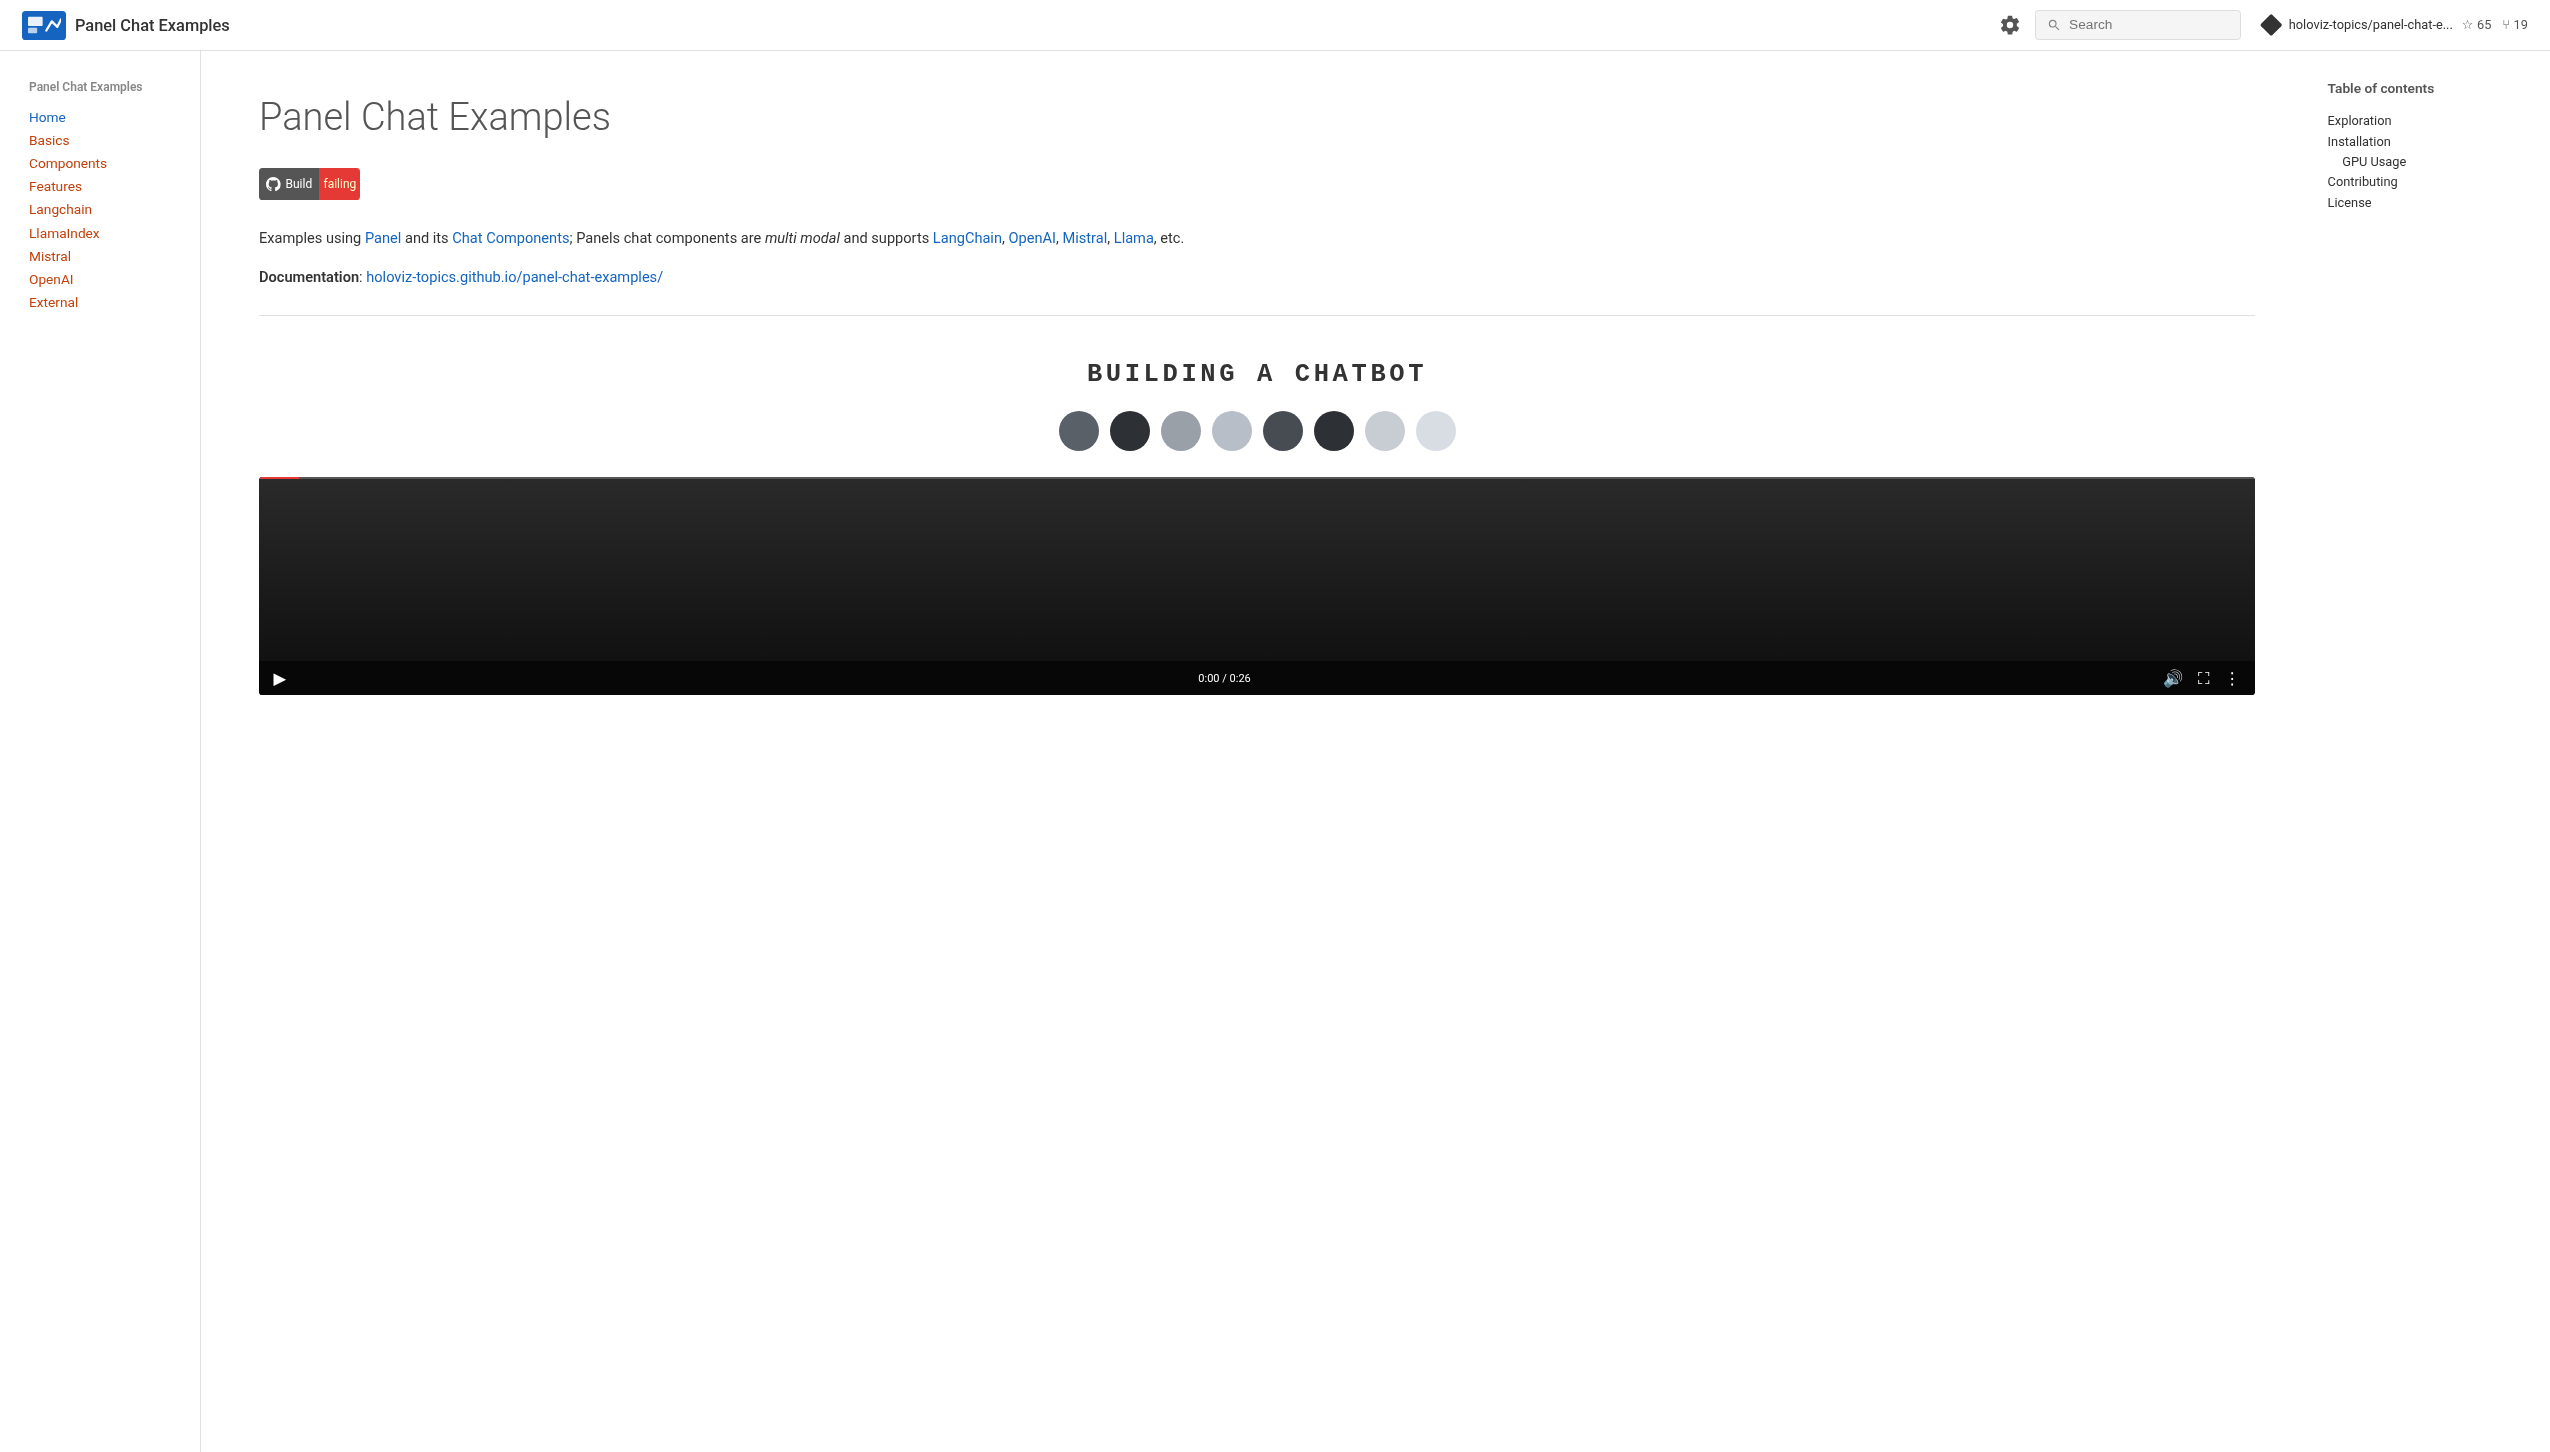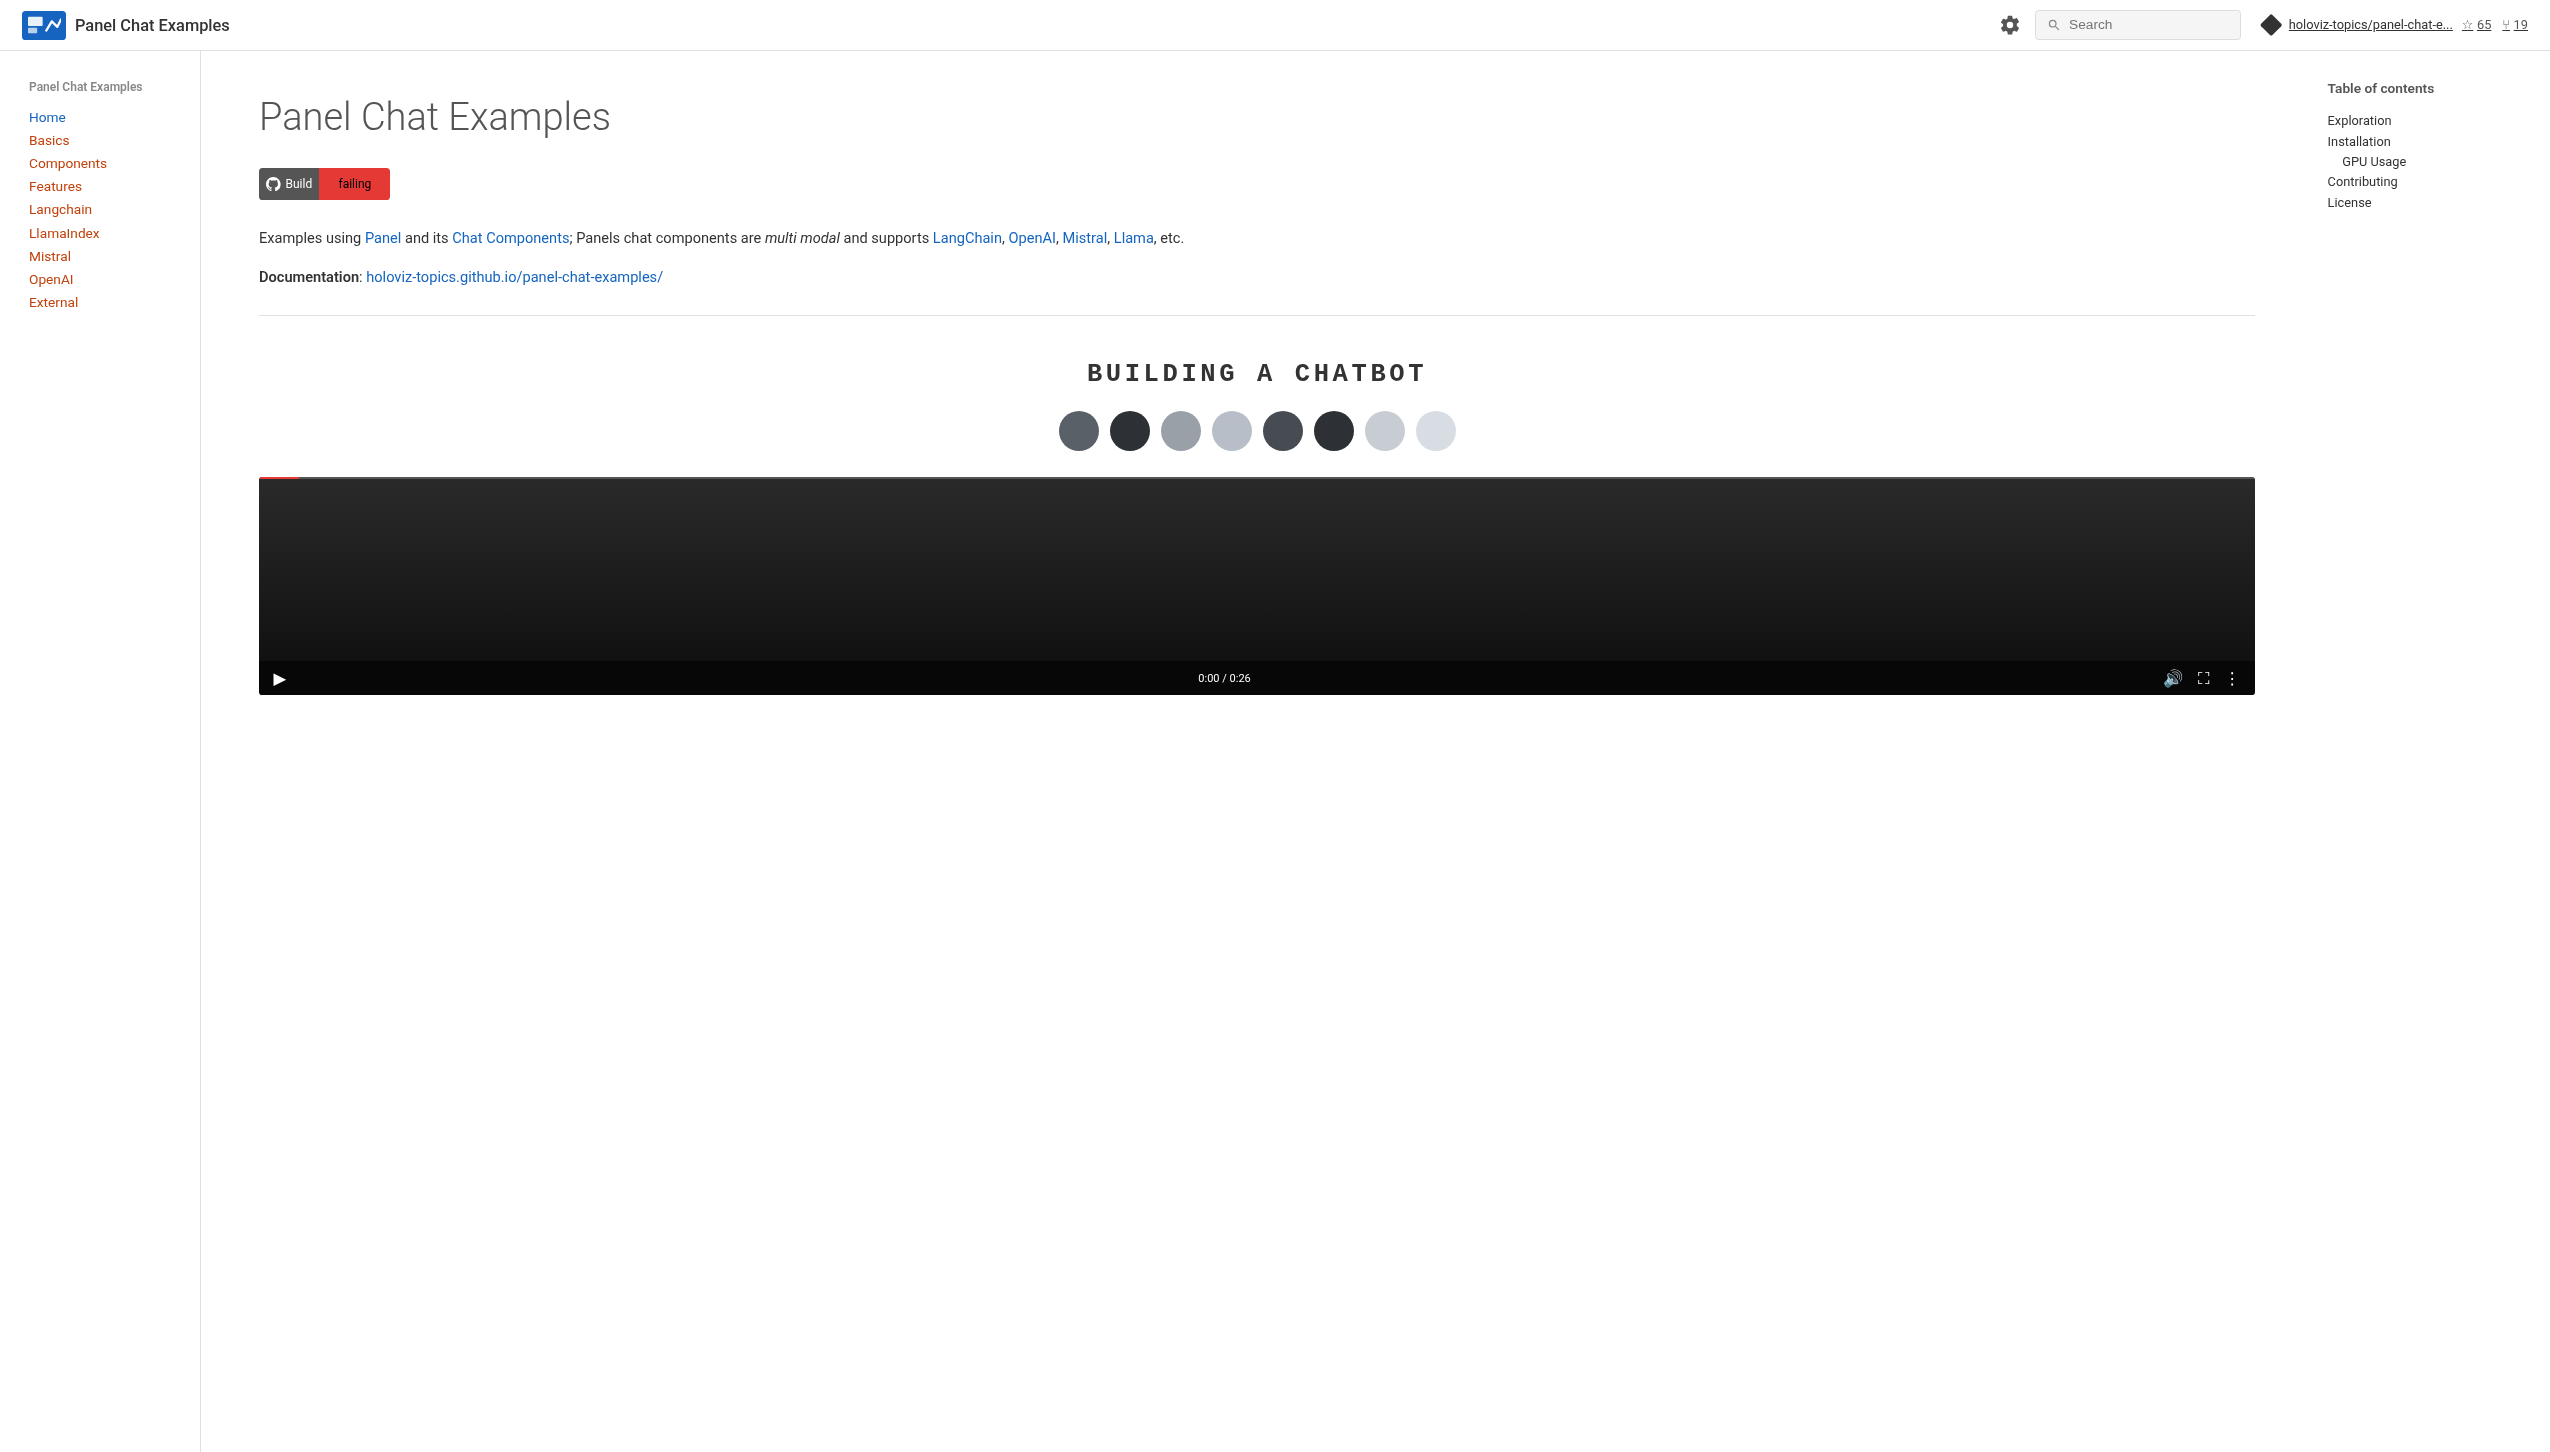--- a/index.html
+++ b/index.html
@@ -68,21 +68,20 @@
       font-size: 13.7px;
       color: #555;
       width: 100%;
     }
     .header-repo {
       display: flex;
       align-items: center;
       gap: 9px;
       font-size: 12.8px;
       color: #333;
-      text-decoration: underline;
     }
     .repo-stats {
       display: flex;
       gap: 11px;
     }
     .repo-stat {
       display: flex;
       align-items: center;
       gap: 3.6px;
       font-size: 12.8px;
@@ -150,22 +149,22 @@
       background: #555;
       color: #fff;
       padding: 0 7.3px;
       display: flex;
       align-items: center;
       gap: 4.6px;
       height: 100%;
     }
     .badge-status {
       background: #e53935;
-      color: #000000;
-      padding: 0 19px;
+      color: #fef9c3;
+      padding: 0 4px;
       height: 100%;
       display: flex;
       align-items: center;
       text-align: right;
     }
     .description {
       font-size: 14.6px;
       line-height: 1.7;
       color: #333;
       margin-bottom: 18px;

